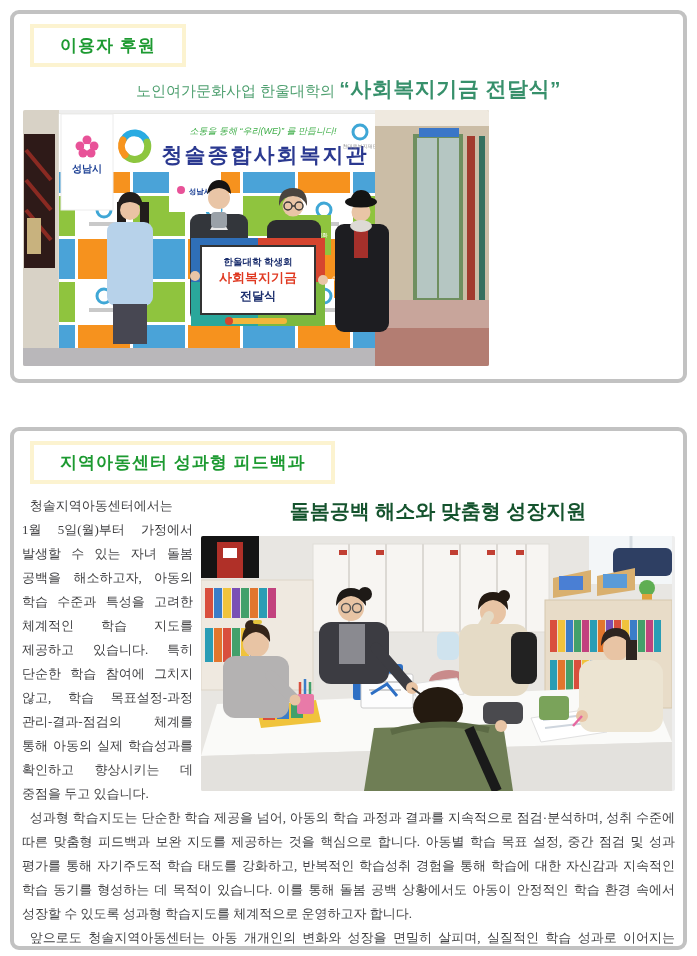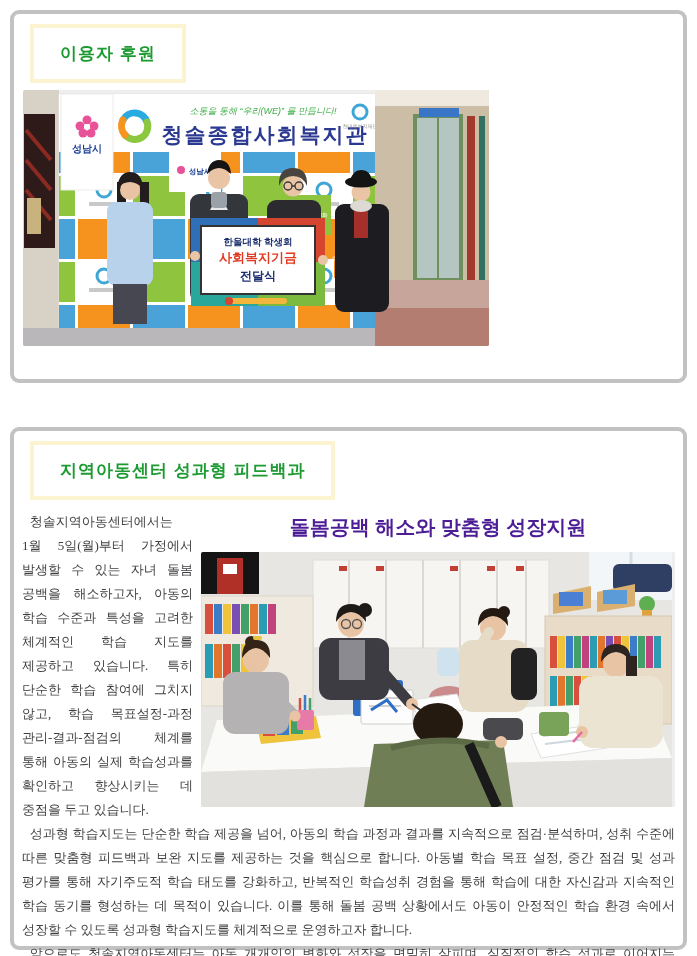--- a/index.html
+++ b/index.html
@@ -10,56 +10,59 @@
   }
   .page{position:relative;width:697px;height:956px;overflow:hidden;background:#fff;}
   .card{
     position:absolute;left:10px;width:677px;background:#fff;
     border:4px solid #c2c2c2;border-radius:9px;box-sizing:border-box;
   }
   #card1{top:10px;height:373px;}
   #card2{top:427px;height:523px;}
   .badge{display:inline-block;background:#fcf3d0;padding:4px;margin:10px 0 0 16px;}
   .badge-inner{
-    display:block;background:#fff;padding:14px 26px;
+    display:block;background:#fff;padding:6px 26px;
     font-family:"Liberation Sans","DejaVu Sans",sans-serif;font-weight:bold;
     font-size:17px;color:#1d9a31;letter-spacing:1px;white-space:nowrap;
   }
   .s1-sub{text-align:center;margin-top:8px;white-space:nowrap;}
   .s1-sub .pre{font-size:15px;color:#4fa070;font-family:"Liberation Sans","DejaVu Sans",sans-serif;}
   .s1-sub .main{
     font-size:21px;font-weight:bold;color:#37906b;
     font-family:"Liberation Sans","DejaVu Sans",sans-serif;letter-spacing:0.5px;
   }
   .s1-row{display:flex;gap:22px;padding:0 9px;margin-top:7px;align-items:flex-start;}
   .photo{border-radius:2px;overflow:hidden;line-height:0;background:#eee;flex:none;}
   .s1-text{flex:1;font-size:13px;line-height:25px;text-align:justify;word-break:keep-all;}
   p{margin:0;text-indent:0.6em;}
   .s2-content{
     padding:0 8px;margin-top:10px;font-size:13px;line-height:24px;
     text-align:justify;word-break:keep-all;
   }
   .s2-float{float:right;width:474px;margin-left:8px;}
   .s2-headline{
     text-align:center;font-family:"Liberation Sans","DejaVu Sans",sans-serif;
-    font-weight:bold;font-size:20px;color:#4c1d95;padding:5px 0 13px;white-space:nowrap;
+    font-weight:bold;font-size:20px;color:#14532d;padding:5px 0 13px;white-space:nowrap;
   }
   svg{display:block;}
   svg text{font-family:"Liberation Sans","DejaVu Sans",sans-serif;}
 </style>
 </head>
 <body>
 
 <div class="page">
 
   <section class="card" id="card1">
     <div class="badge">
       <span class="badge-inner">이용자 후원</span>
     </div>
 
+    <div class="s1-sub">
+      <span class="pre">노인여가문화사업  한울대학의 </span><span class="main">“사회복지기금 전달식”</span>
+    </div>
 
     <div class="s1-row">
 
       <div class="photo">
         <svg width="466" height="256" viewBox="0 0 466 256">
           <defs>
             <pattern id="tilepat" width="110" height="86" patternUnits="userSpaceOnUse">
               <rect width="110" height="86" fill="#ffffff"></rect>
               <rect x="0" y="0" width="52" height="40" fill="#8fc43e"></rect>
               <rect x="55" y="0" width="52" height="40" fill="#ffffff"></rect>

